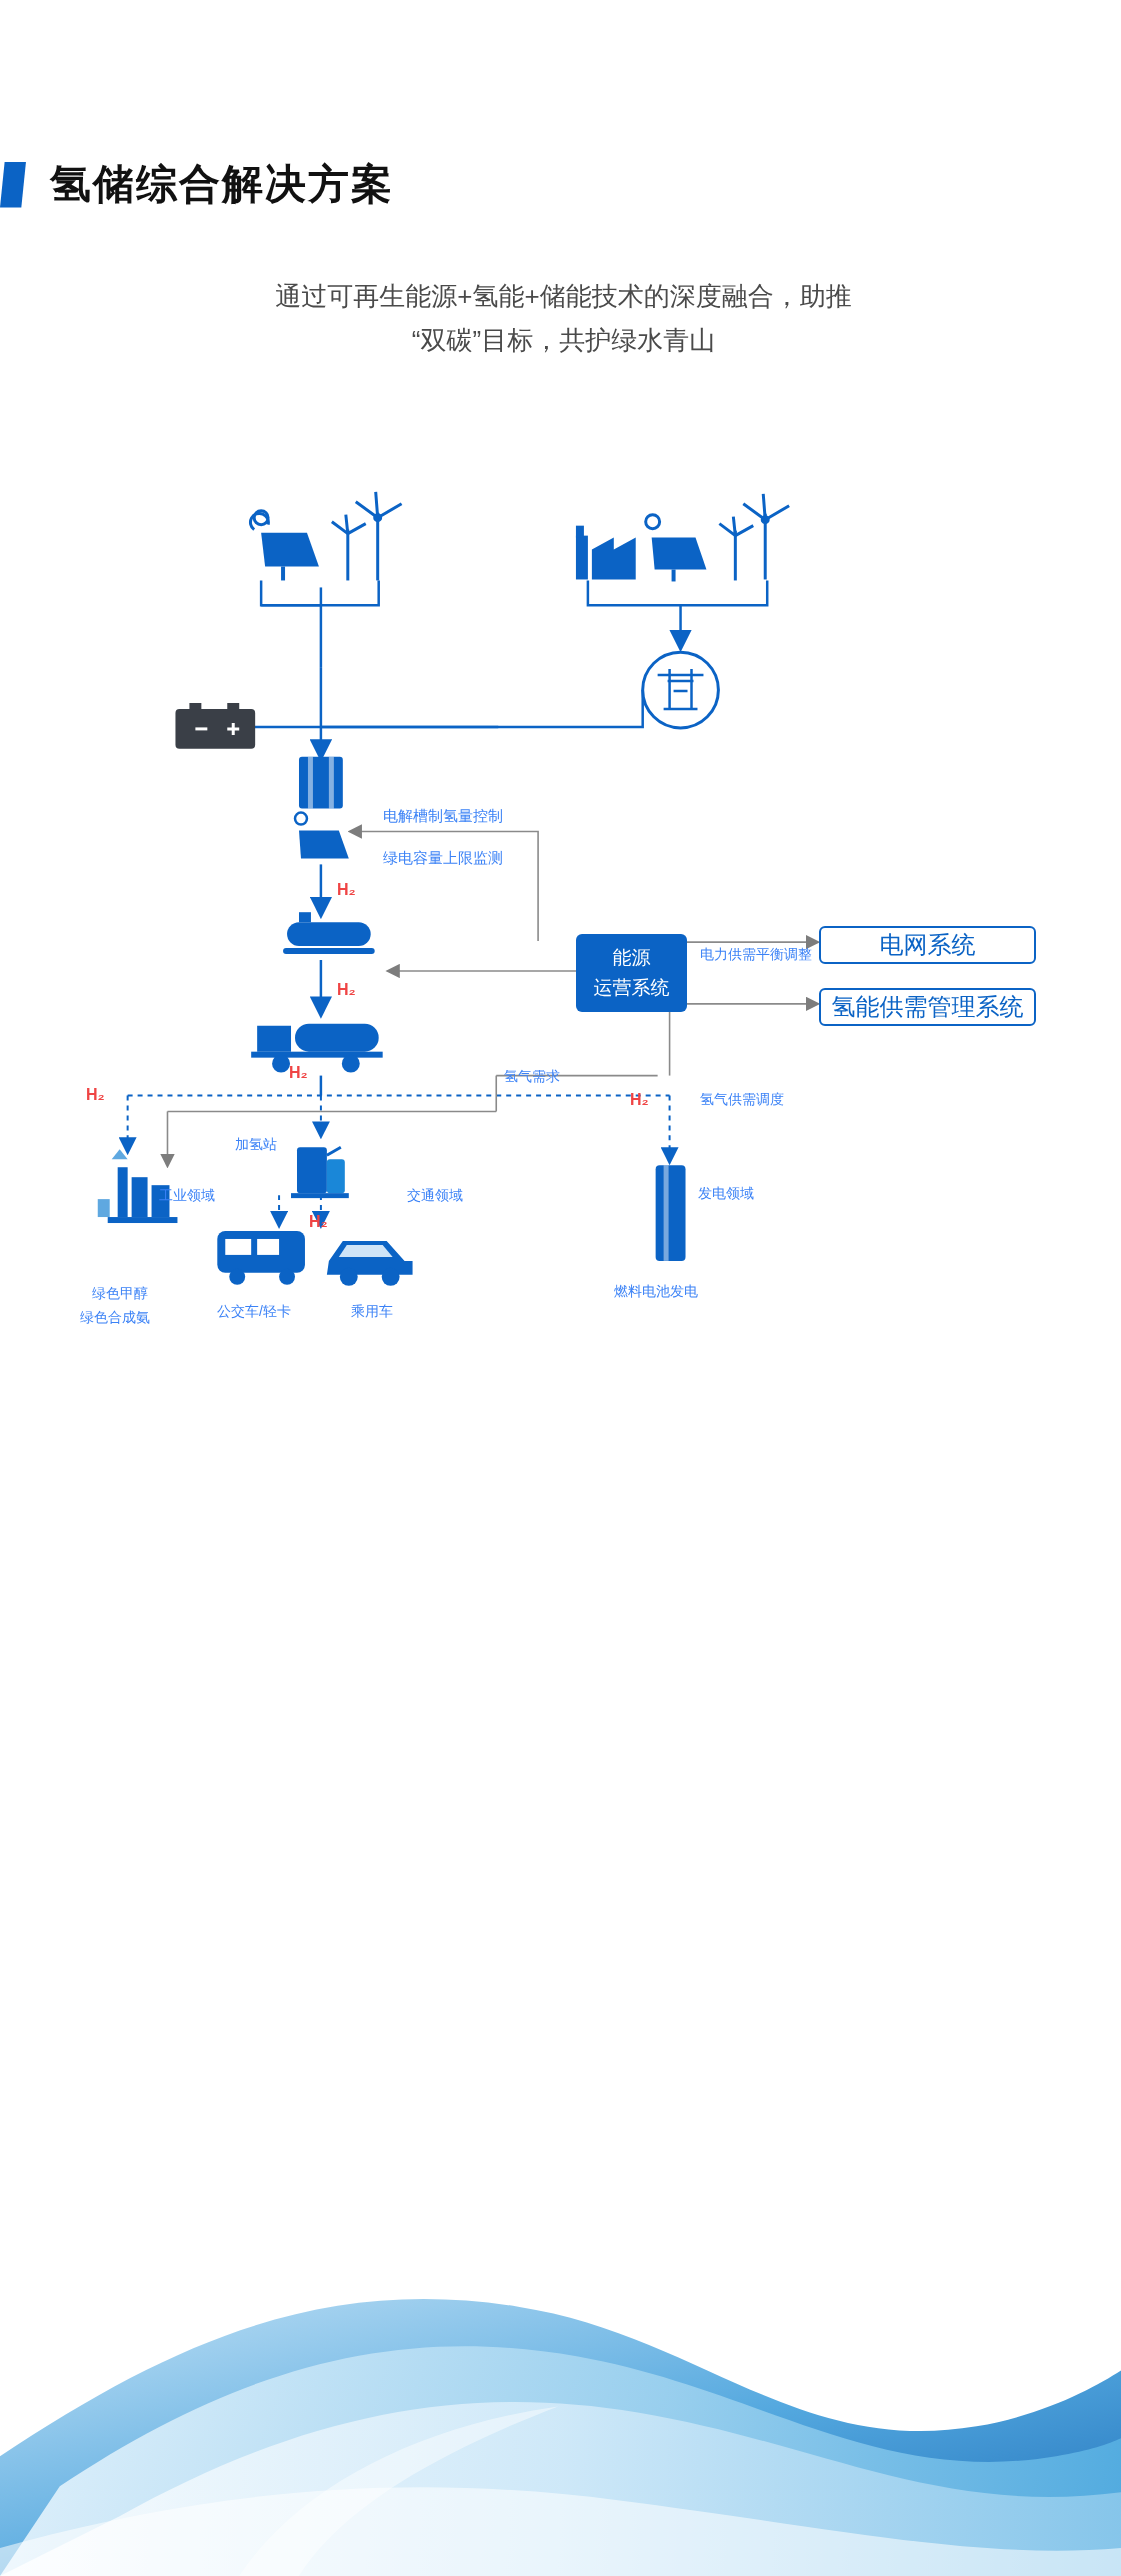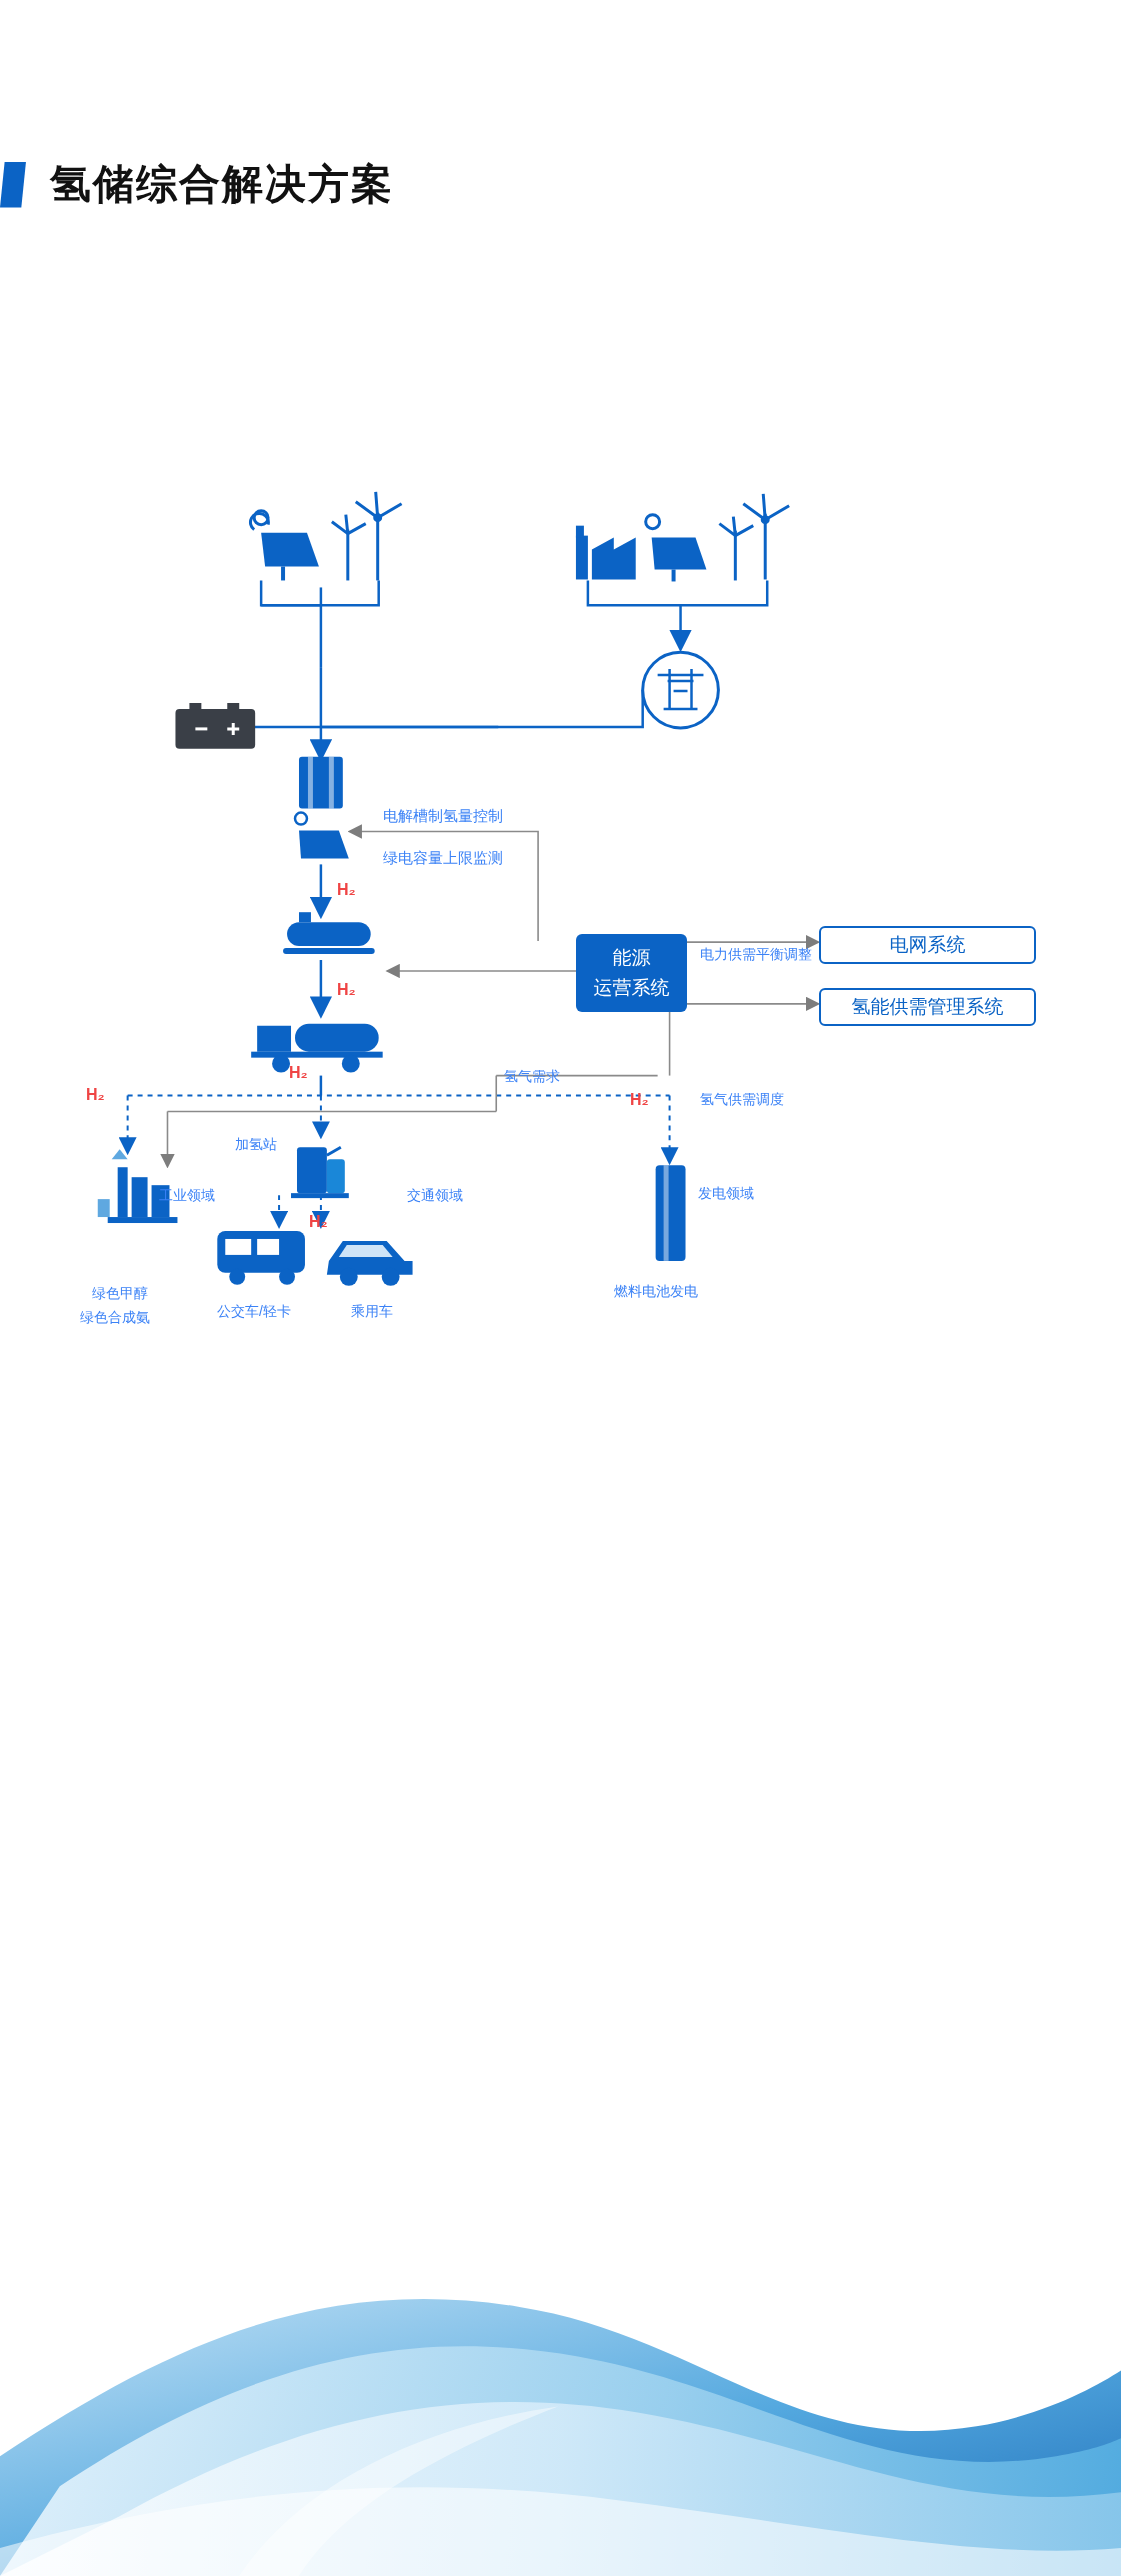--- a/index.html
+++ b/index.html
@@ -26,37 +26,41 @@
   .diagram svg{position:absolute;left:0;top:0;}
 
   .lbl{position:absolute;font-size:15px;color:#3b82f6;white-space:nowrap;}
   .lbl.sm{font-size:14px;}
   .lbl.h2{font-weight:bold;font-size:16px;color:#ef4444;}
 
   .box-blue{position:absolute;background:#0b63c5;color:#fff;border-radius:6px;
     display:flex;align-items:center;justify-content:center;text-align:center;
     font-size:19px;line-height:30px;}
   .box-out{position:absolute;border:2px solid #0b63c5;border-radius:6px;color:#0b63c5;
-    display:flex;align-items:center;justify-content:center;font-size:19px;background:#fff;}
+    display:flex;align-items:center;justify-content:center;font-size:24px;background:#fff;}
 
   
   .slogan{position:absolute;left:0;top:1754px;width:1121px;text-align:center;}
   .slogan div{font-size:44px;font-weight:bold;color:#111;line-height:74px;letter-spacing:2px;}
 
   .wave{position:absolute;left:0;bottom:0;width:1121px;height:419px;}
 </style>
 </head>
 <body>
 
 <div class="page">
 
   <div class="title-row">
     <span class="title-mark"></span><span class="title-text">氢储综合解决方案</span>
   </div>
 
+  <div class="subtitle">
+    <div>通过可再生能源+氢能+储能技术的深度融合，助推</div>
+    <div>“双碳”目标，共护绿水青山</div>
+  </div>
 
   <div class="diagram">
 
     <svg width="1121" height="1056" viewBox="0 0 1125 1060">
       <defs>
         <marker id="ar" markerWidth="9" markerHeight="9" refX="7" refY="4.5" orient="auto">
           <path d="M0,0 L9,4.5 L0,9 z" fill="#0b63c5"></path>
         </marker>
         <marker id="arg" markerWidth="9" markerHeight="9" refX="7" refY="4.5" orient="auto">
           <path d="M0,0 L9,4.5 L0,9 z" fill="#7d7d7d"></path>

